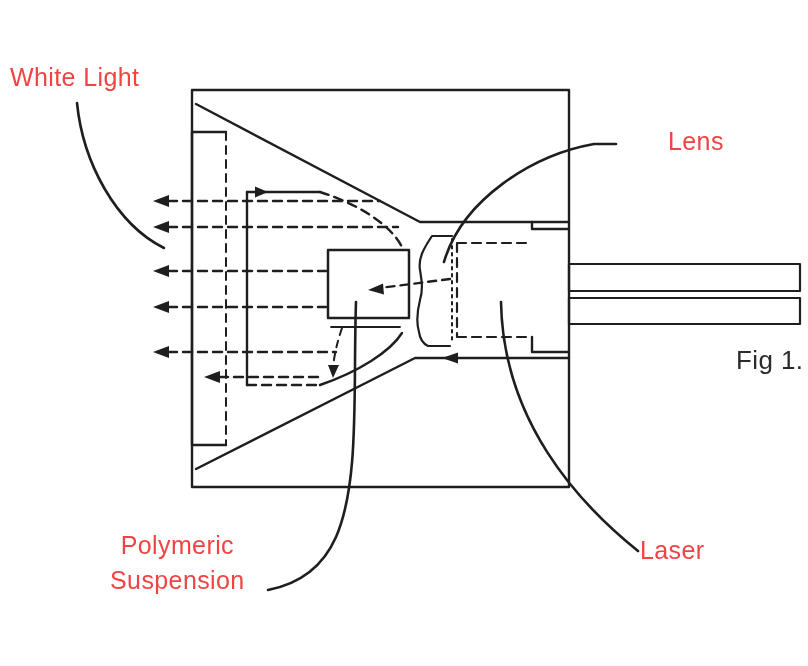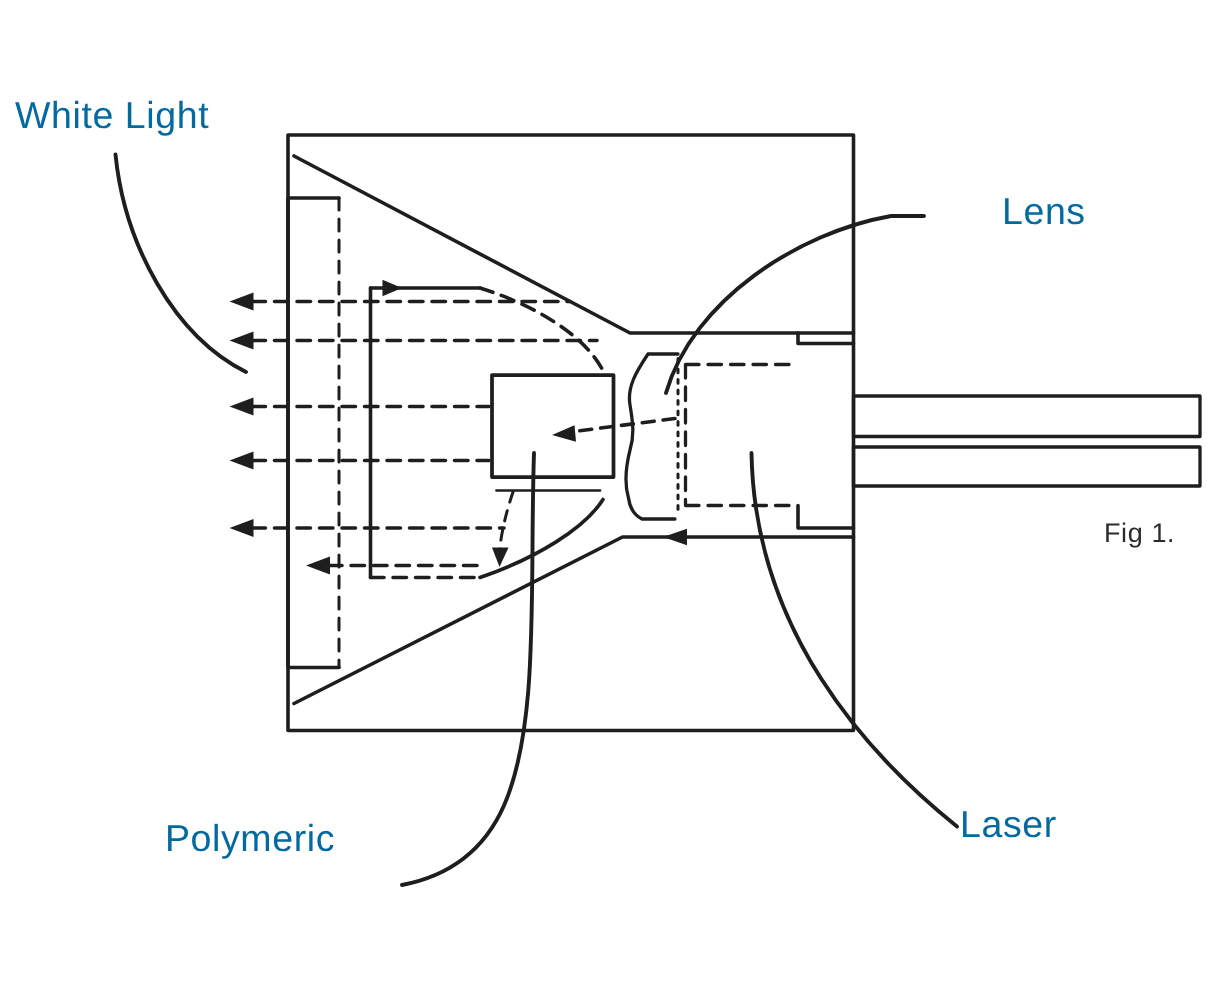--- a/index.html
+++ b/index.html
@@ -17,34 +17,34 @@
     height: 666px;
     background: #ffffff;
   }
   svg.drawing {
     position: absolute;
     left: 0;
     top: 0;
   }
   .diagram-label {
     position: absolute;
-    color: #0369a1;
+    color: #ef4444;
     font-size: 25px;
     letter-spacing: 0.4px;
     white-space: nowrap;
     line-height: 1.1;
   }
   .diagram-label.multiline {
     line-height: 35px;
     white-space: normal;
   }
   .fig-caption {
     position: absolute;
     color: #2b2b2b;
-    font-size: 18px;
+    font-size: 26px;
     letter-spacing: 0.4px;
     white-space: nowrap;
   }
 </style>
 </head>
 <body>
 
 <div class="figure-wrap">
 
   <svg class="drawing" width="808" height="666" viewBox="0 0 808 666" fill="none" stroke="#1e1e1e" stroke-width="2.4" stroke-linecap="round" stroke-linejoin="round">
@@ -110,17 +110,18 @@
   </svg>
 
   <div class="diagram-label" style="left:10px; top:64px;">White Light</div>
 
   <div class="diagram-label" style="left:620px; top:128px;margin-left:48px;">Lens</div>
 
   <div class="fig-caption" style="left:736px; top:345px;">Fig 1.</div>
 
   <div class="diagram-label" style="left:640px; top:537px;text-align:right;">Laser</div>
 
-  <div class="diagram-label multiline" style="left:110px; top:542px;text-align:center;">
+  <div class="diagram-label multiline" style="left:110px; top:528px;text-align:center;">
     <div>Polymeric</div>
+    <div>Suspension</div>
   </div>
 
 </div>
 
 </body></html>

